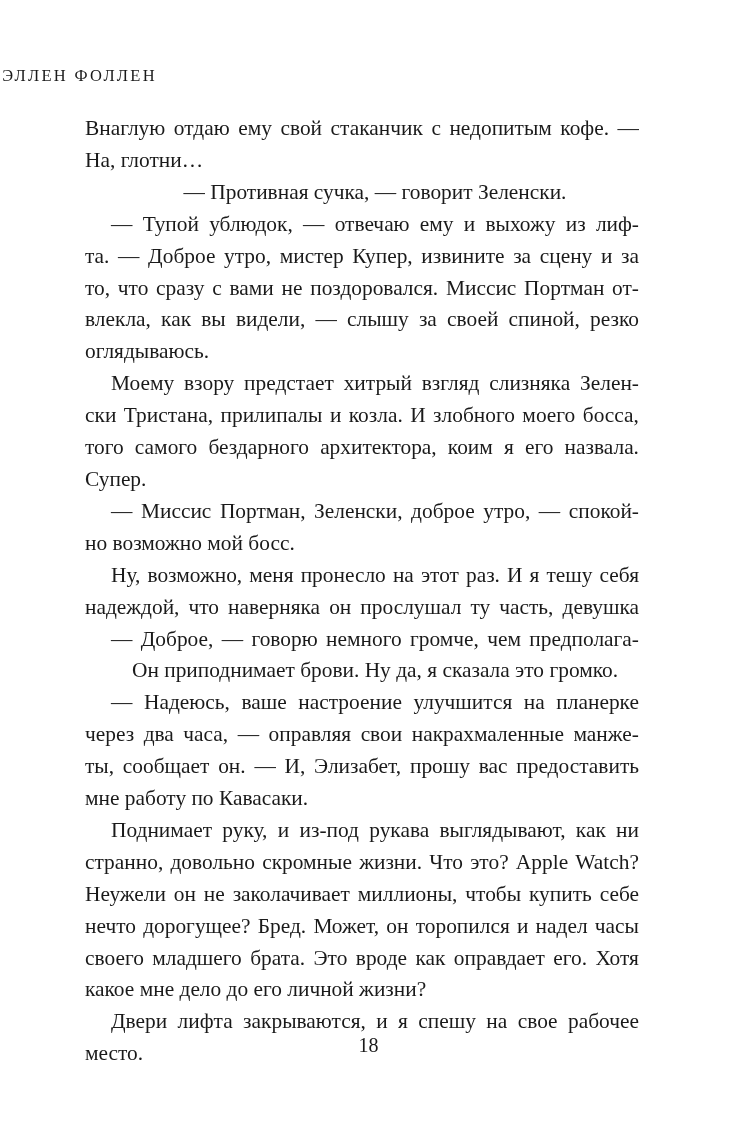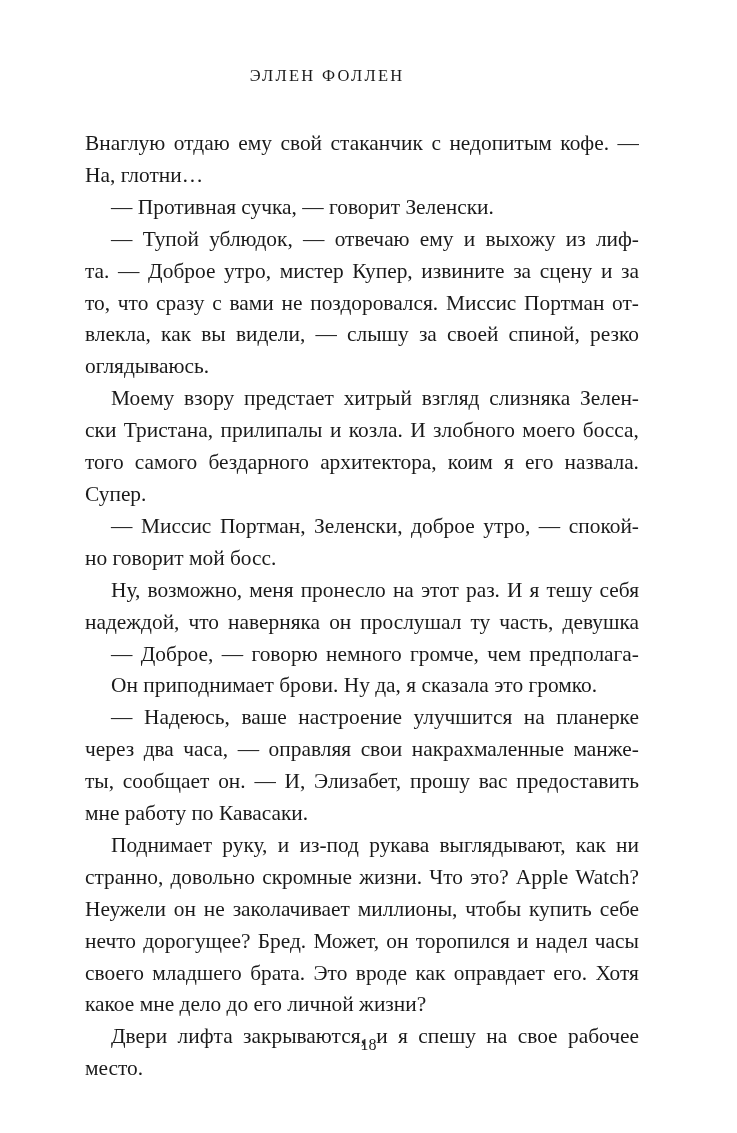--- a/index.html
+++ b/index.html
@@ -22,32 +22,32 @@
     overflow: hidden;
     box-sizing: border-box;
   }
 
   
   .running-head {
     position: absolute;
     top: 66px;
     left: 0;
     width: 652px;
-    text-align: center;
+    text-align: left;
     font-size: 16.5px;
     letter-spacing: 2.3px;
     text-indent: 2.3px;
     color: #1a1a1a;
     white-space: nowrap;
   }
 
   
   .textblock {
     position: absolute;
-    top: 128px;
+    top: 113px;
     left: 85px;
     width: 554px;
   }
 
   .para {
     margin: 0;
   }
 
   
   .line {
@@ -65,35 +65,36 @@
     white-space: normal;
     width: 554px;
   }
   .line.just > span {
     white-space: pre;
   }
 
   
   .line.indent {
     padding-left: 26px;
+    text-align: center;
   }
   .line.just.indent {
     width: 528px;
     margin-left: 26px;
     padding-left: 0;
   }
 
   
   .folio {
     position: absolute;
     top: 1032px;
     left: 0;
     width: 737px;
     text-align: center;
-    font-size: 16px;
+    font-size: 20px;
     line-height: 26px;
     color: #1a1a1a;
   }
 </style>
 </head>
 <body>
 
 <div class="page">
 
   <div class="running-head">ЭЛЛЕН ФОЛЛЕН</div>
@@ -205,21 +206,21 @@
         <span class="line just indent">
           <span>—</span>
           <span>Миссис</span>
           <span>Портман,</span>
           <span>Зеленски,</span>
           <span>доброе</span>
           <span>утро,</span>
           <span>—</span>
           <span>спокой-</span>
         </span>
-        <span class="line">но говорит мой босс.</span>
+        <span class="line">но возможно мой босс.</span>
       </p>
       <p class="para">
         <span class="line just indent">
           <span>Ну,</span>
           <span>возможно,</span>
           <span>меня</span>
           <span>пронесло</span>
           <span>на</span>
           <span>этот</span>
           <span>раз.</span>

